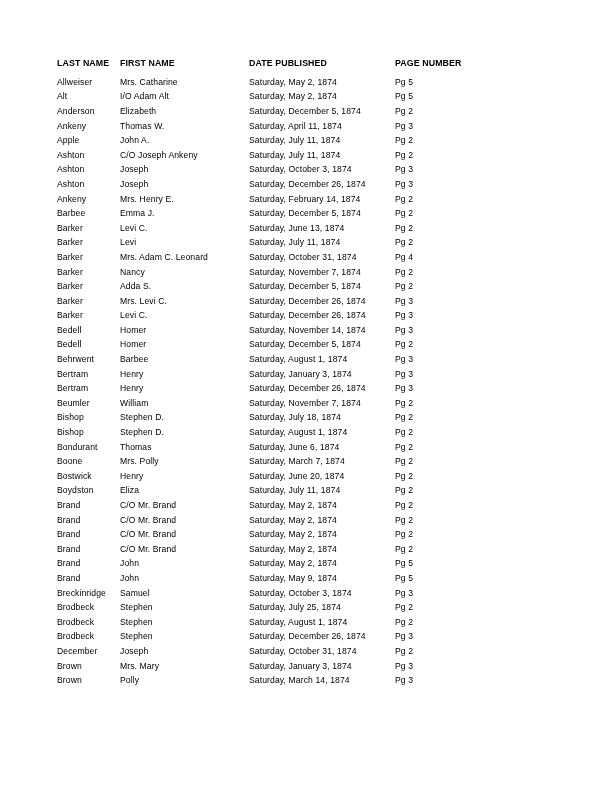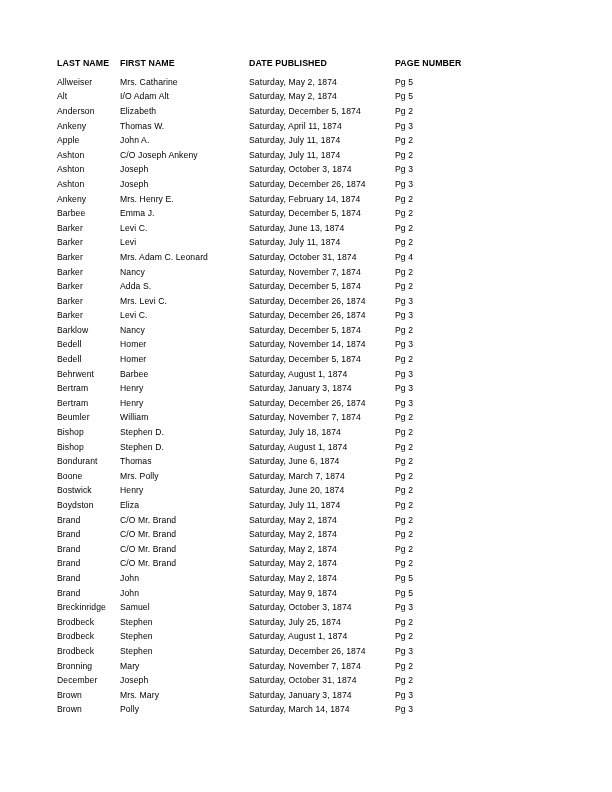--- a/index.html
+++ b/index.html
@@ -169,26 +169,20 @@
           <td>Saturday, December 26, 1874</td>
           <td>Pg 3</td>
         </tr>
         <tr>
           <td>Barker</td>
           <td>Levi C.</td>
           <td>Saturday, December 26, 1874</td>
           <td>Pg 3</td>
         </tr>
         <tr>
-          <td>Barklow</td>
-          <td>Nancy</td>
-          <td>Saturday, December 5, 1874</td>
-          <td>Pg 2</td>
-        </tr>
-        <tr>
           <td>Bedell</td>
           <td>Homer</td>
           <td>Saturday, November 14, 1874</td>
           <td>Pg 3</td>
         </tr>
         <tr>
           <td>Bedell</td>
           <td>Homer</td>
           <td>Saturday, December 5, 1874</td>
           <td>Pg 2</td>
@@ -305,26 +299,20 @@
           <td>Brodbeck</td>
           <td>Stephen</td>
           <td>Saturday, August 1, 1874</td>
           <td>Pg 2</td>
         </tr>
         <tr>
           <td>Brodbeck</td>
           <td>Stephen</td>
           <td>Saturday, December 26, 1874</td>
           <td>Pg 3</td>
-        </tr>
-        <tr>
-          <td>Bronning</td>
-          <td>Mary</td>
-          <td>Saturday, November 7, 1874</td>
-          <td>Pg 2</td>
         </tr>
         <tr>
           <td>December</td>
           <td>Joseph</td>
           <td>Saturday, October 31, 1874</td>
           <td>Pg 2</td>
         </tr>
         <tr>
           <td>Brown</td>
           <td>Mrs. Mary</td>

